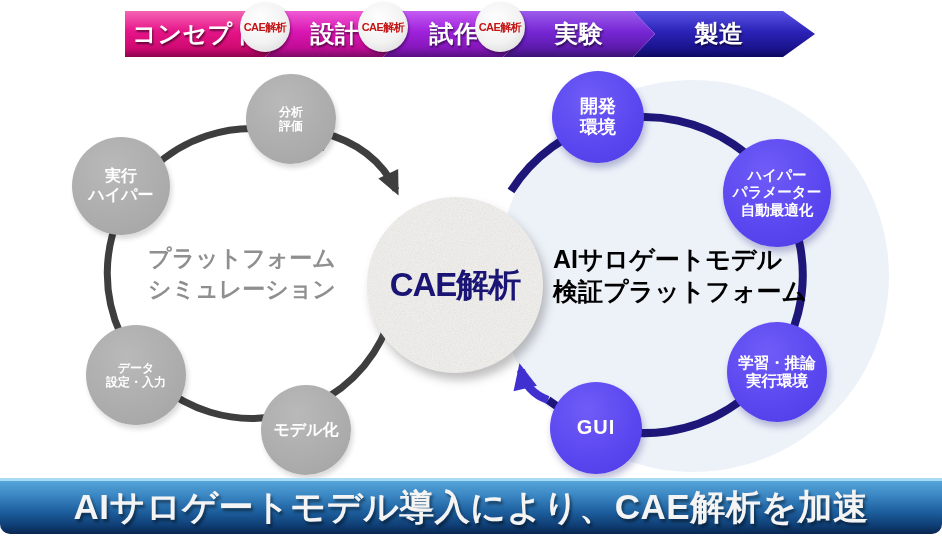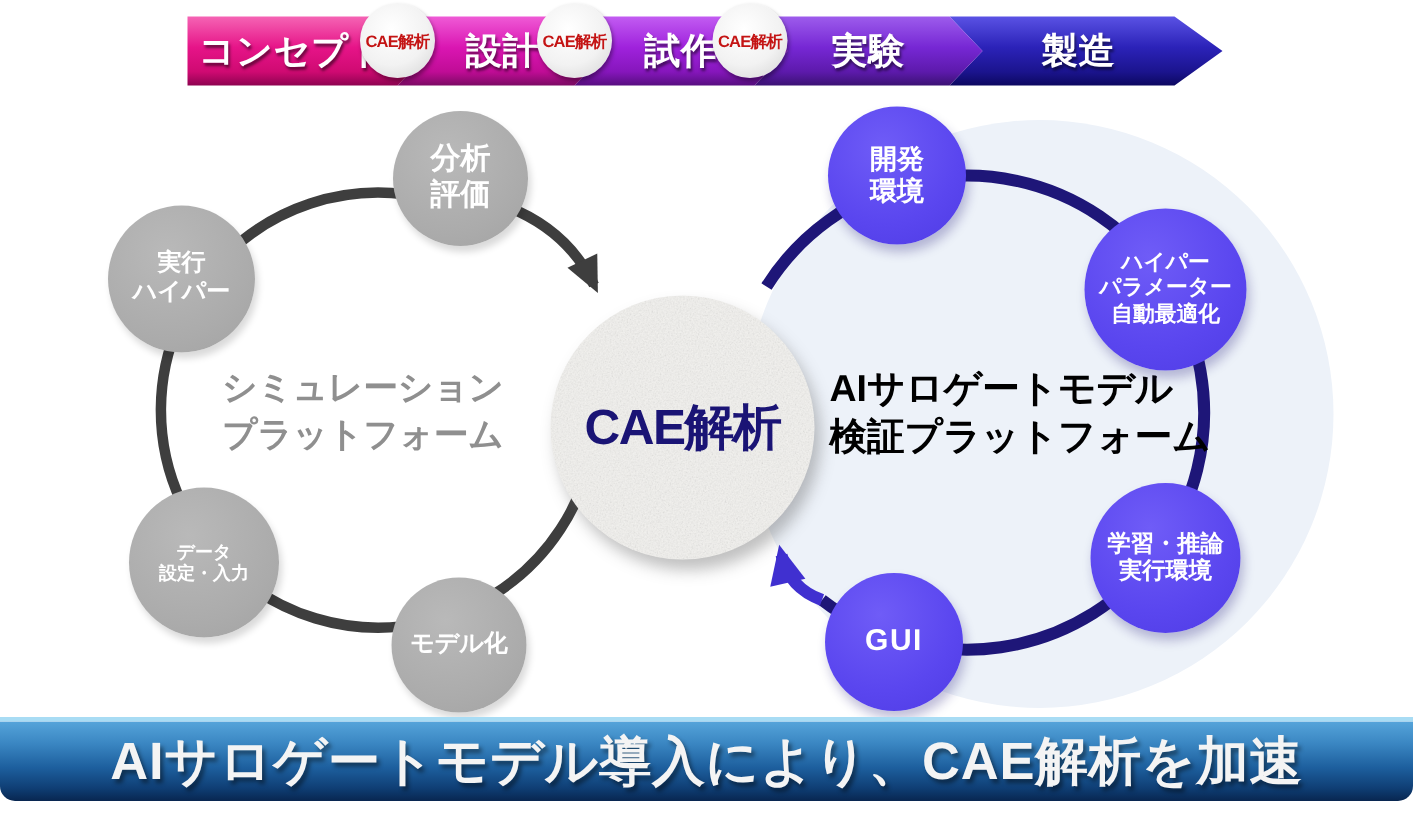--- a/index.html
+++ b/index.html
@@ -142,25 +142,25 @@
   <div class="stage-label" style="left:287px;width:96px">設計</div>
   <div class="stage-label" style="left:405px;width:98px">試作</div>
   <div class="stage-label" style="left:525px;width:108px">実験</div>
   <div class="stage-label" style="left:655px;width:128px">製造</div>
 
   <div class="cae-badge" style="left:240px">CAE解析</div>
   <div class="cae-badge" style="left:358px">CAE解析</div>
   <div class="cae-badge" style="left:475px">CAE解析</div>
 
   <div class="sim-title">
+    <div>プラットフォーム</div>
     <div>シミュレーション</div>
-    <div>プラットフォーム</div>
-  </div>
-
-  <div class="node gray" style="left:262px;top:74px;width:90px;height:90px;font-size:20px">
+  </div>
+
+  <div class="node gray" style="left:246px;top:74px;width:90px;height:90px;font-size:12px">
     <span>分析</span>
     <span>評価</span>
   </div>
   <div class="node gray" style="left:72px;top:137px;width:98px;height:98px;font-size:16px">
     <span>実行</span>
     <span>ハイパー</span>
   </div>
   <div class="node gray" style="left:86px;top:325px;width:100px;height:100px;font-size:12px">
     <span>データ</span>
     <span>設定・入力</span>

